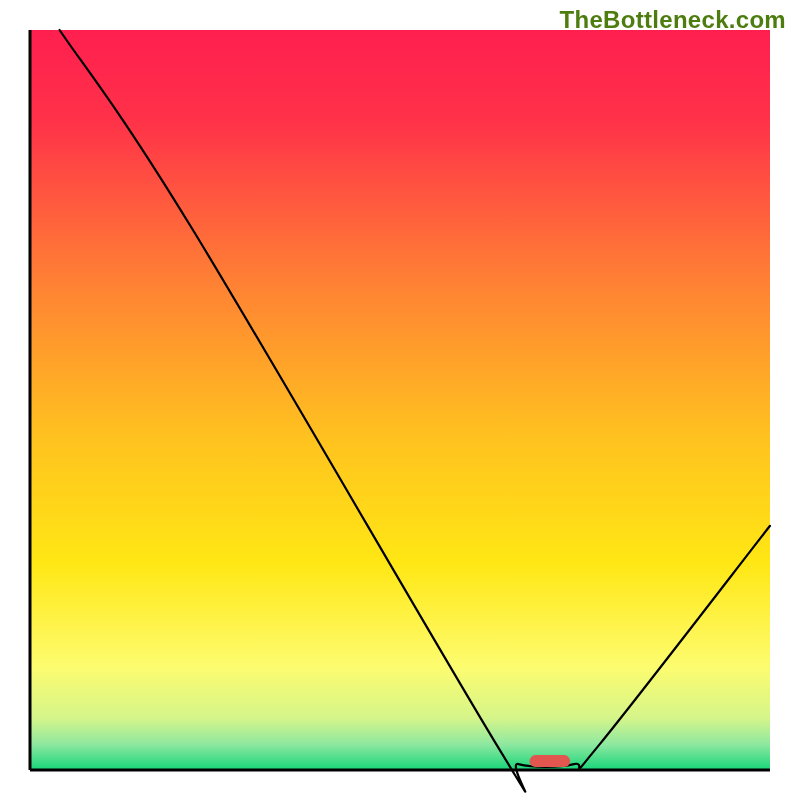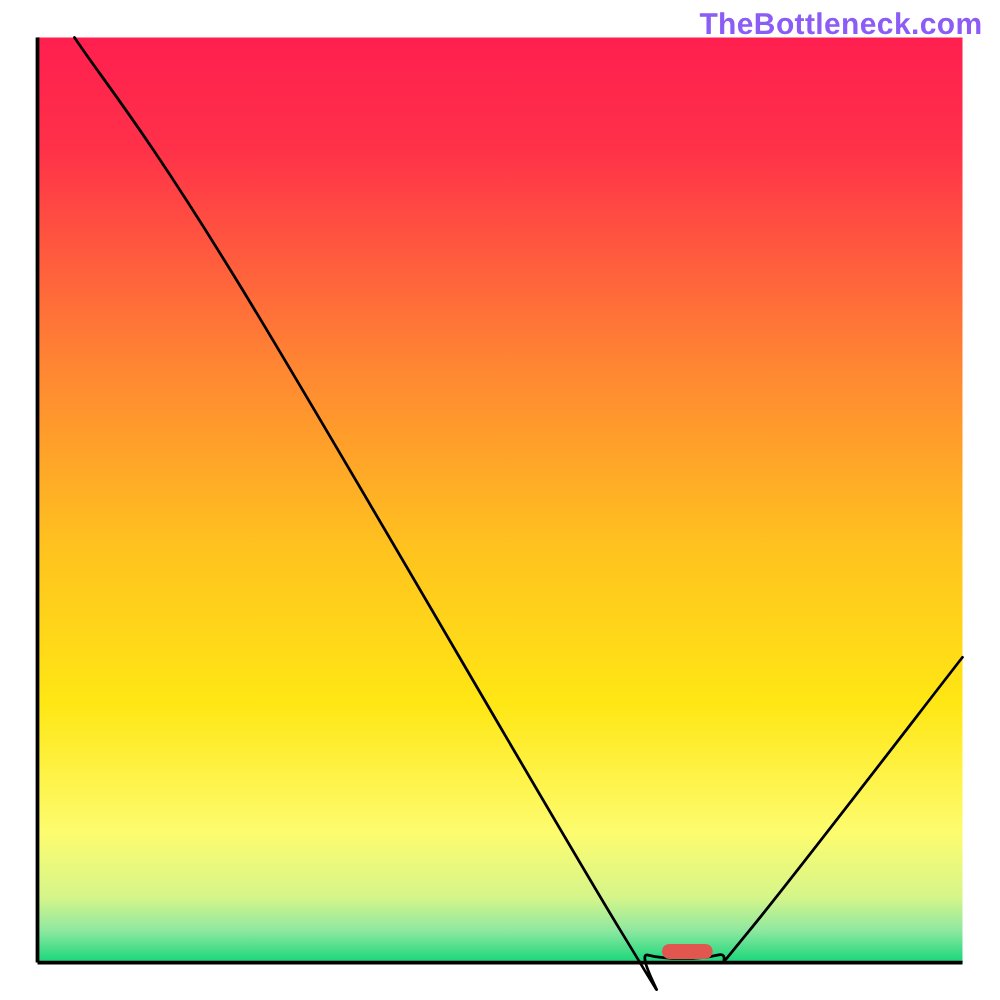--- a/index.html
+++ b/index.html
@@ -15,21 +15,21 @@
     width: 800px;
     height: 800px;
   }
   .watermark {
     position: absolute;
     top: 6px;
     right: 14px;
     font-family: Arial, Helvetica, sans-serif;
     font-size: 24px;
     font-weight: 600;
-    color: #8b5cf6;
+    color: #4d7c0f;
     z-index: 10;
     letter-spacing: 0.3px;
   }
   svg {
     position: absolute;
     top: 0;
     left: 0;
     width: 800px;
     height: 800px;
   }

